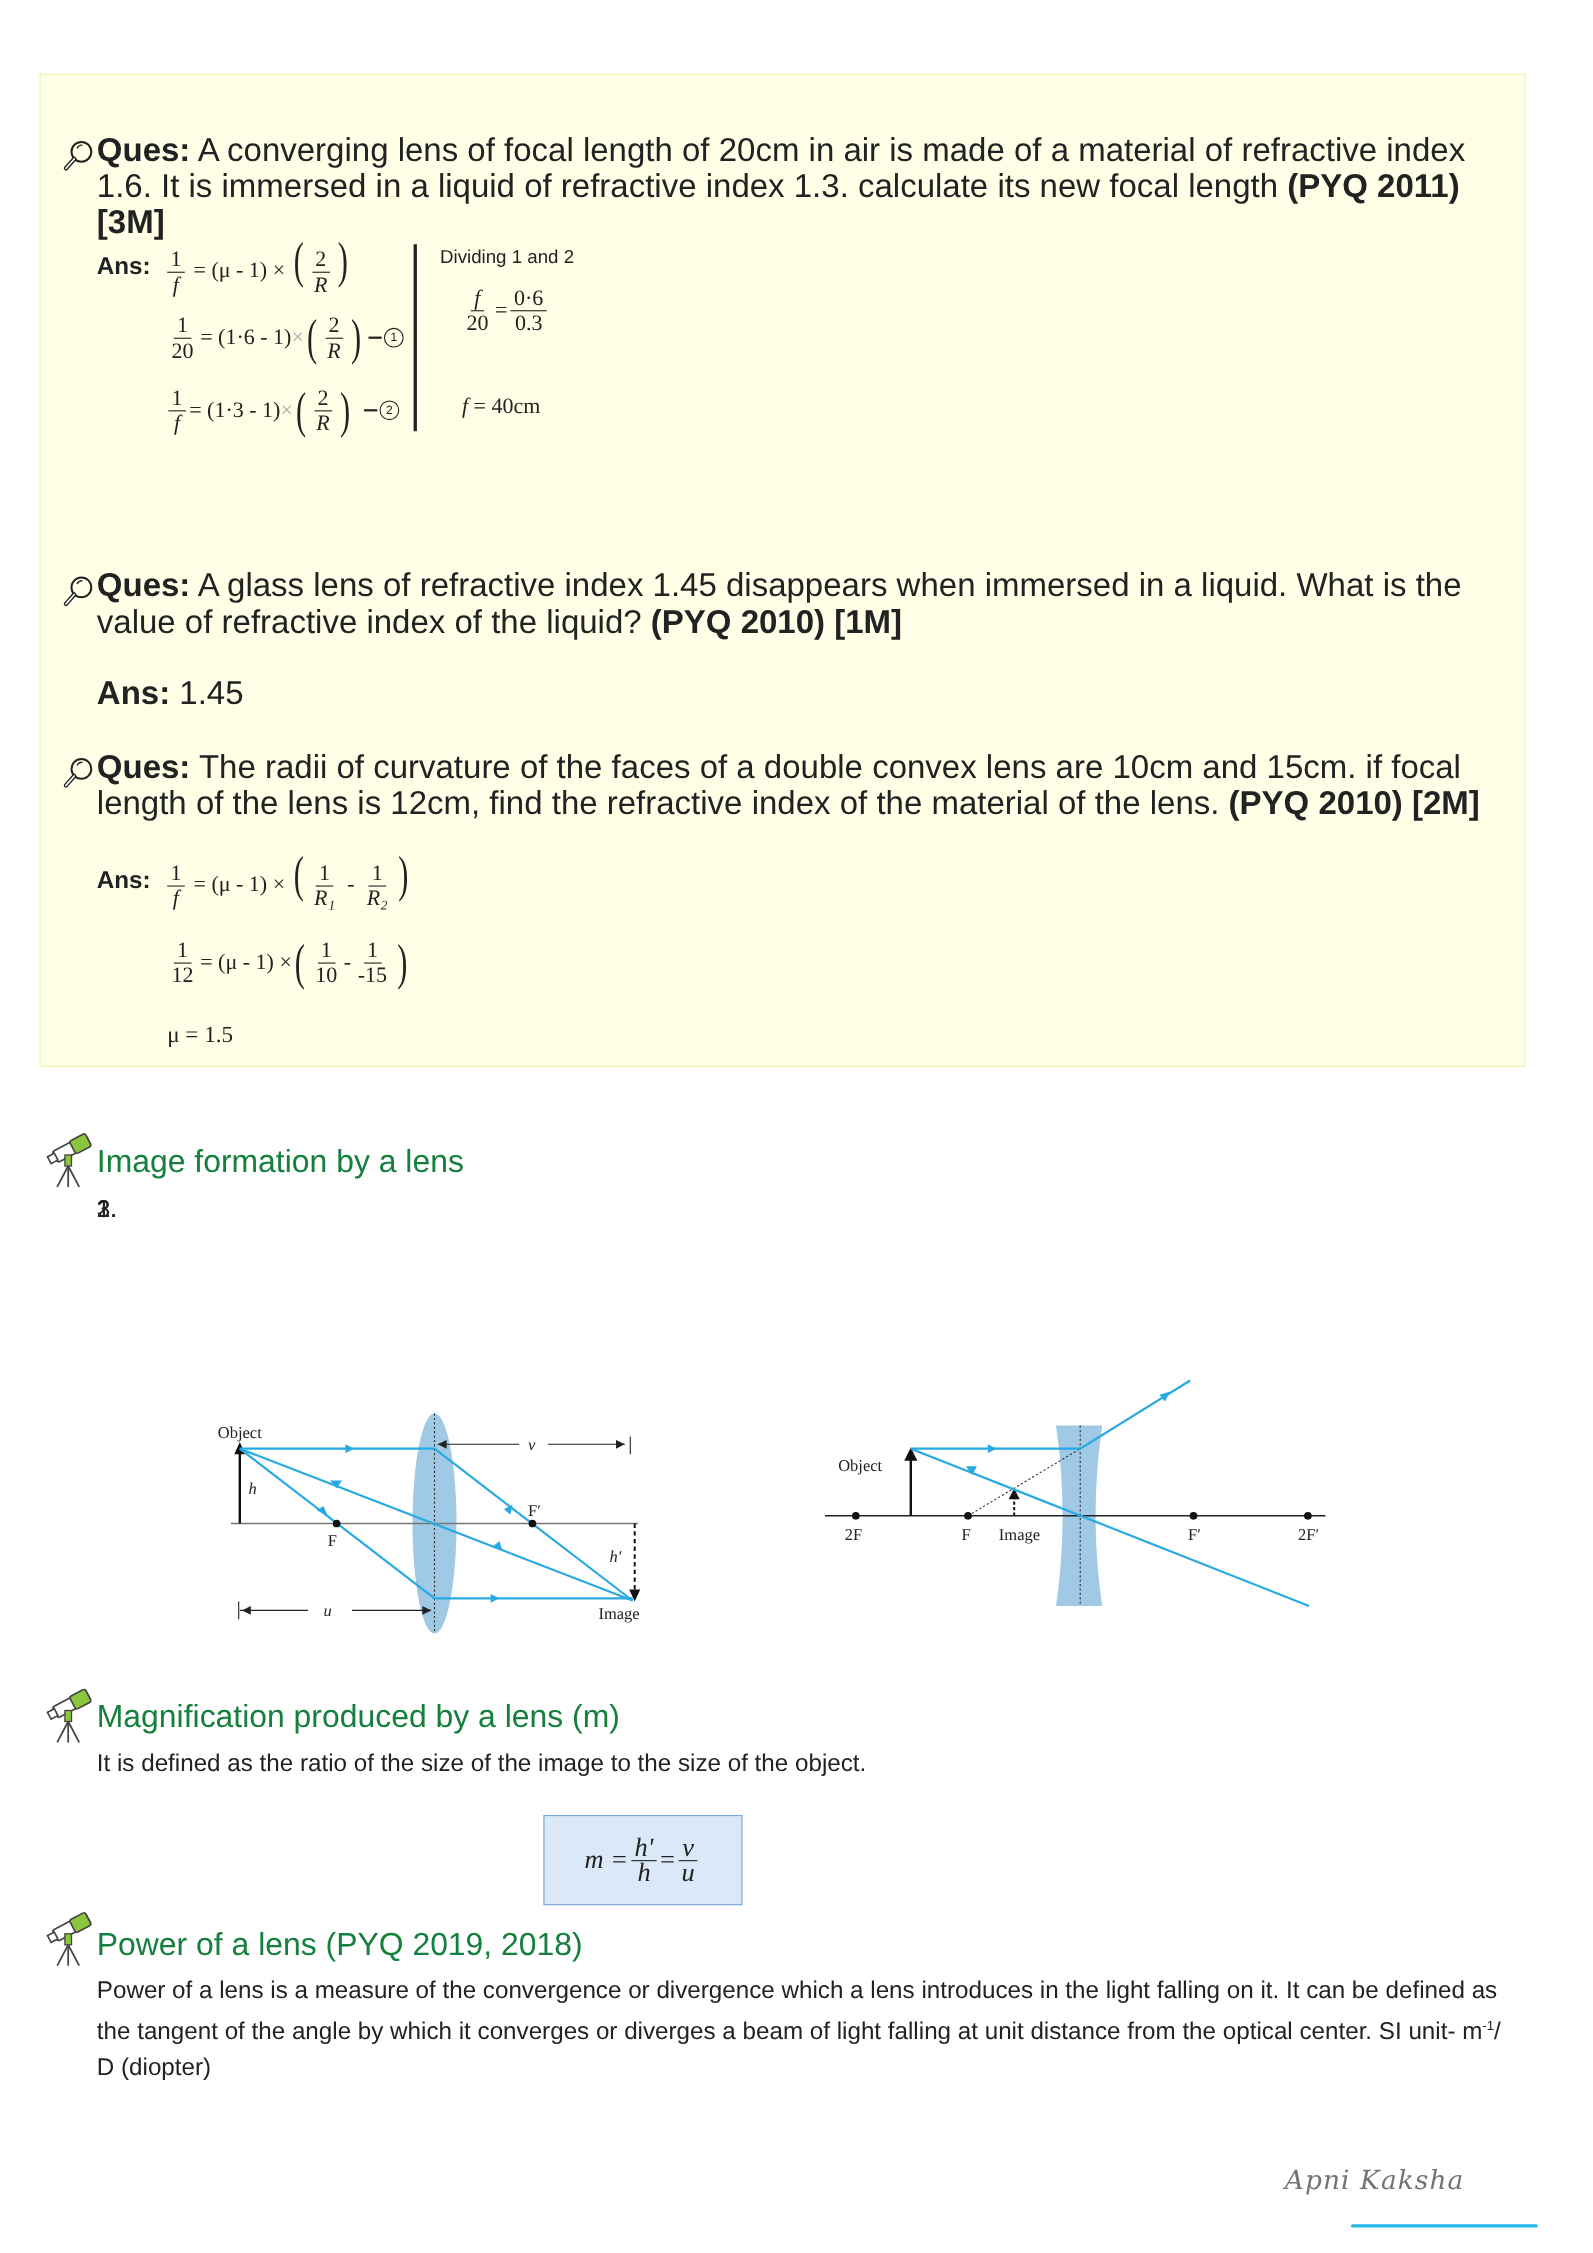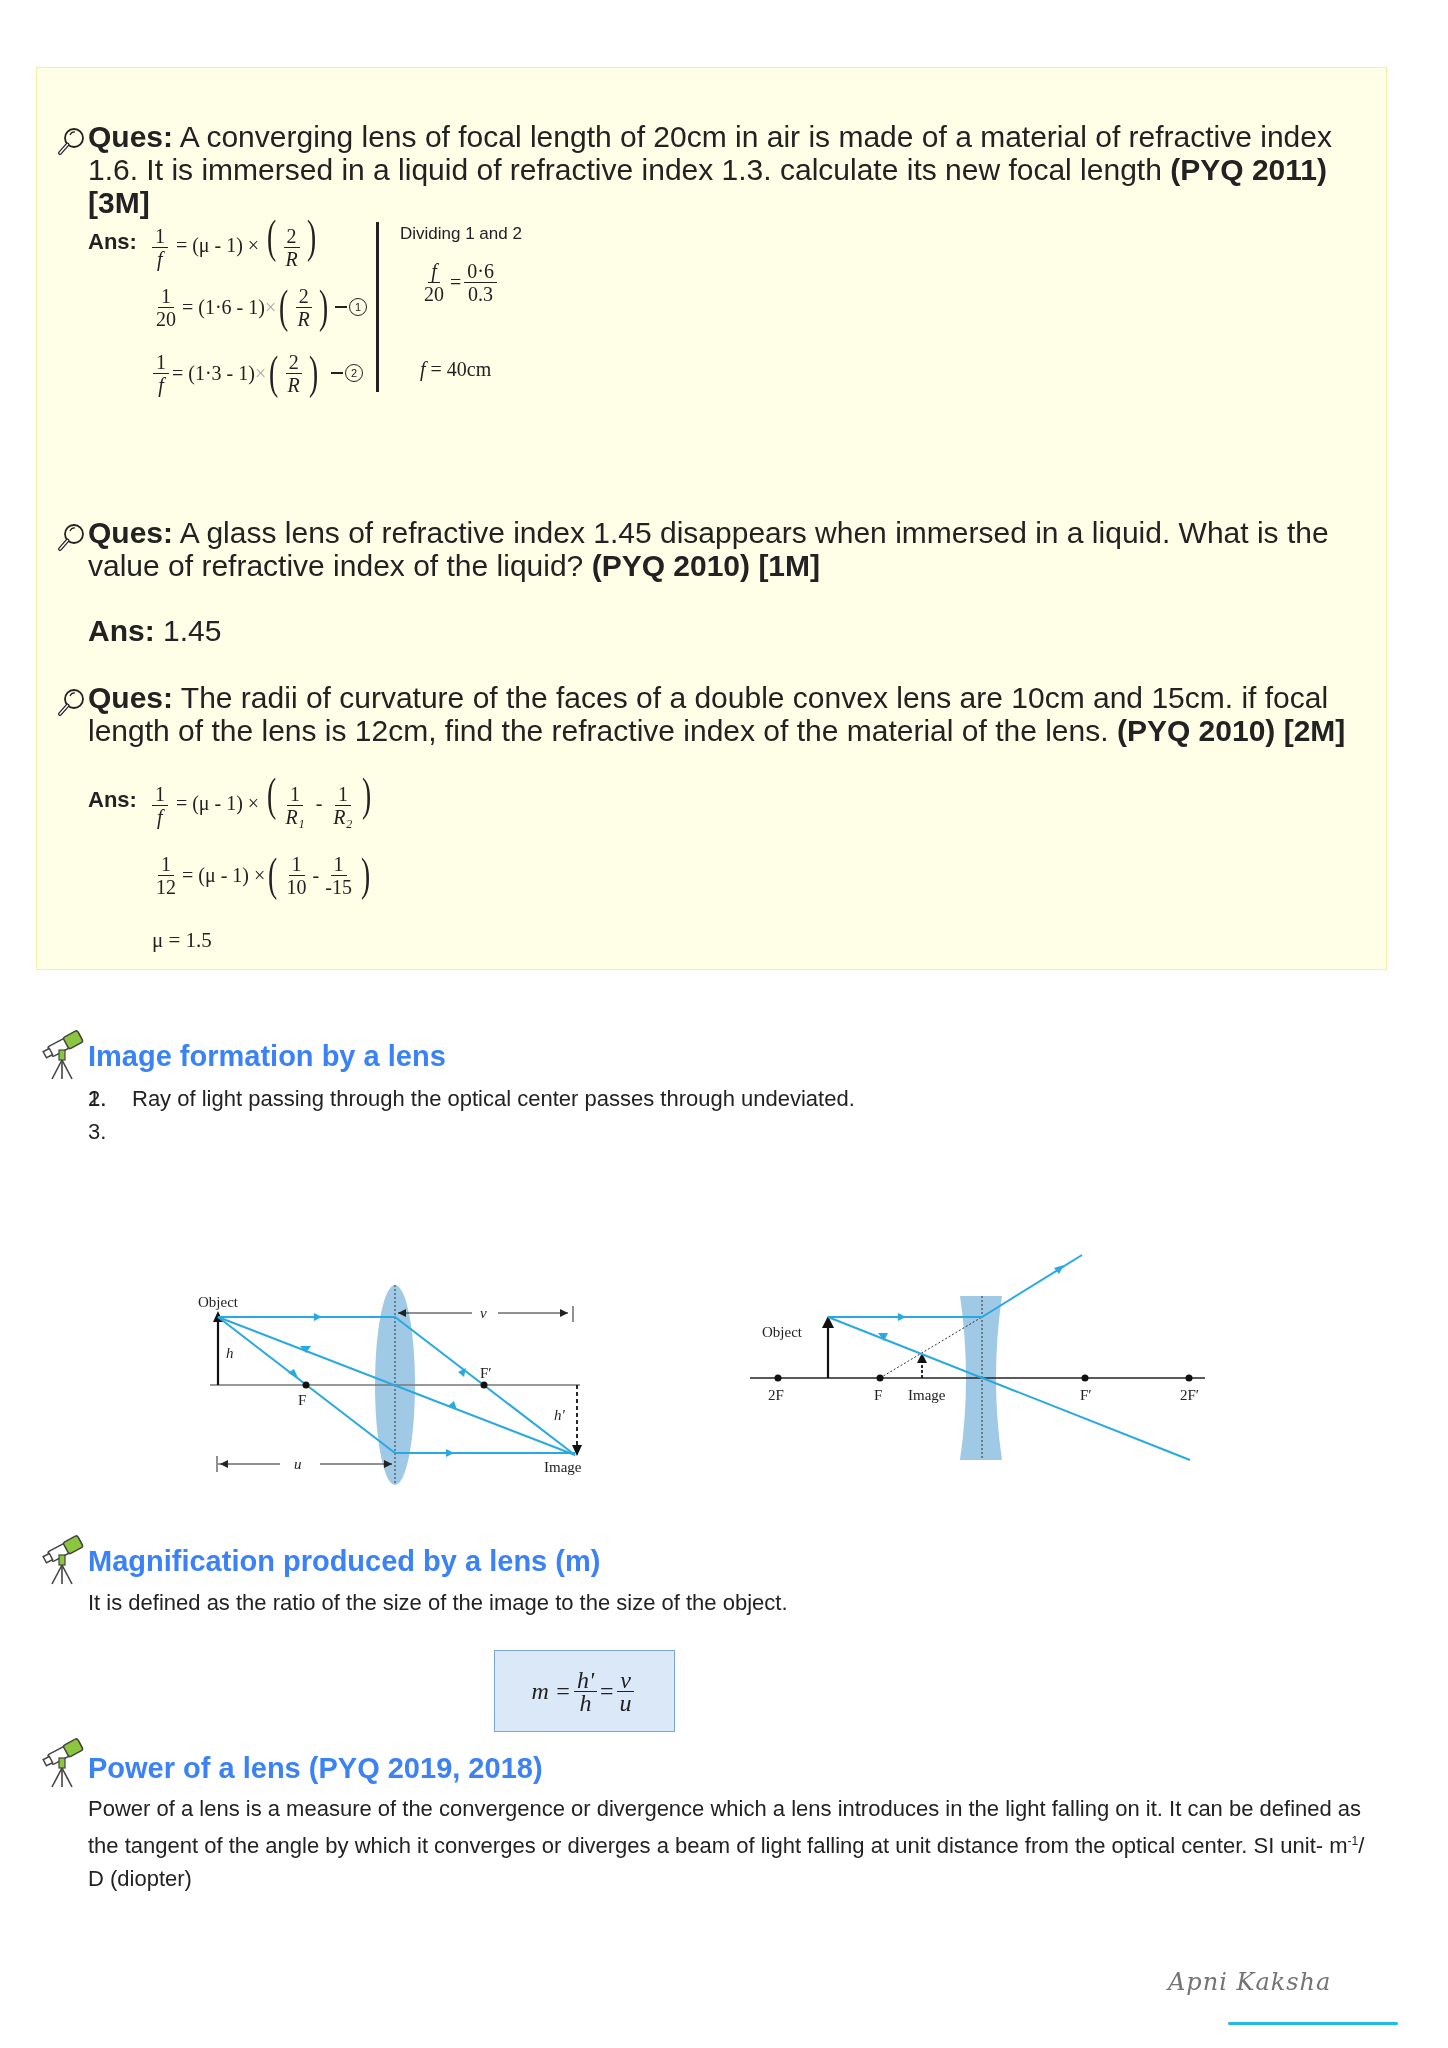--- a/index.html
+++ b/index.html
@@ -17,21 +17,21 @@
   .frac .num { border-bottom: 1.3px solid #222; padding: 0 3px; line-height: 22px; }
   .frac .den { padding: 0 3px; line-height: 22px; }
   .paren { font-size: 46px; font-weight: 100; line-height: 46px; transform: scaleX(0.6); display: inline-block; }
   .it { font-style: italic; }
   .grey { color: #aaa; }
   .vline { position: absolute; left: 376px; top: 222px; width: 2.5px; height: 170px; background: #222; }
   .circ { display: inline-block; width: 16px; height: 16px; border: 1.6px solid #222; border-radius: 50%;
           font-size: 11px; line-height: 16px; text-align: center; font-family: "Liberation Sans", sans-serif; margin-left: 2px; }
   .dash { display: inline-block; width: 12px; height: 2px; background: #222; margin-left: 4px; }
   .small-text { font-family: "Liberation Sans", sans-serif; font-size: 17px; }
-  .heading { position: absolute; left: 88px; font-size: 29px; font-weight: bold; color: #3b82f6; }
+  .heading { position: absolute; left: 88px; font-size: 29px; font-weight: normal; color: #15803d; }
   .scope { position: absolute; left: 40px; width: 46px; height: 52px; }
   .para { position: absolute; left: 88px; width: 1290px; font-size: 22px; line-height: 33px; }
   ol.points { position: absolute; left: 88px; top: 1082px; width: 1290px; margin: 0; padding: 0;
               list-style: none; font-size: 22px; line-height: 33px; }
   ol.points li { position: relative; padding-left: 44px; }
   ol.points li .n { position: absolute; left: 0; }
   .formula-box { position: absolute; left: 494px; top: 1650px; width: 181px; height: 82px;
                  background: #dbe8f7; border: 1.5px solid #7aa6d7; box-sizing: border-box;
                  display: flex; align-items: center; justify-content: center; }
   .diagram { position: absolute; }
@@ -196,21 +196,21 @@
   </g>
   <rect x="19" y="20" width="6" height="10" fill="#8cc63f" stroke="#444" stroke-width="1.2"></rect>
   <line x1="22" y1="30" x2="12" y2="49" stroke="#444" stroke-width="1.6"></line>
   <line x1="22" y1="30" x2="22" y2="49" stroke="#444" stroke-width="1.6"></line>
   <line x1="22" y1="30" x2="32" y2="49" stroke="#444" stroke-width="1.6"></line>
 </svg>
 <div class="heading" style="top:1040px;">Image formation by a lens</div>
 
 <ol class="points">
   <li><span class="n">1.</span></li>
-  <li><span class="n">2.</span><span>Ray of light passing through the optical center passes through undeviated.</span></li>
+  <li><span class="n">2.</span></li>
   <li><span class="n">3.</span></li>
 </ol>
 
 <svg class="diagram" style="left:190px; top:1280px;" width="420" height="220" viewBox="0 0 420 220">
   <ellipse cx="205" cy="105" rx="20" ry="100" fill="#8fbfe0" opacity="0.85"></ellipse>
   <line x1="205" y1="5" x2="205" y2="205" stroke="#333" stroke-width="1" stroke-dasharray="2,2"></line>
   <line x1="20" y1="105" x2="390" y2="105" stroke="#777" stroke-width="1.3"></line>
   <line x1="28" y1="105" x2="28" y2="37" stroke="#111" stroke-width="2.2"></line>
   <polygon points="28,31 23,42 33,42" fill="#111"></polygon>
   <g stroke="#29a9e1" stroke-width="2" fill="none">

